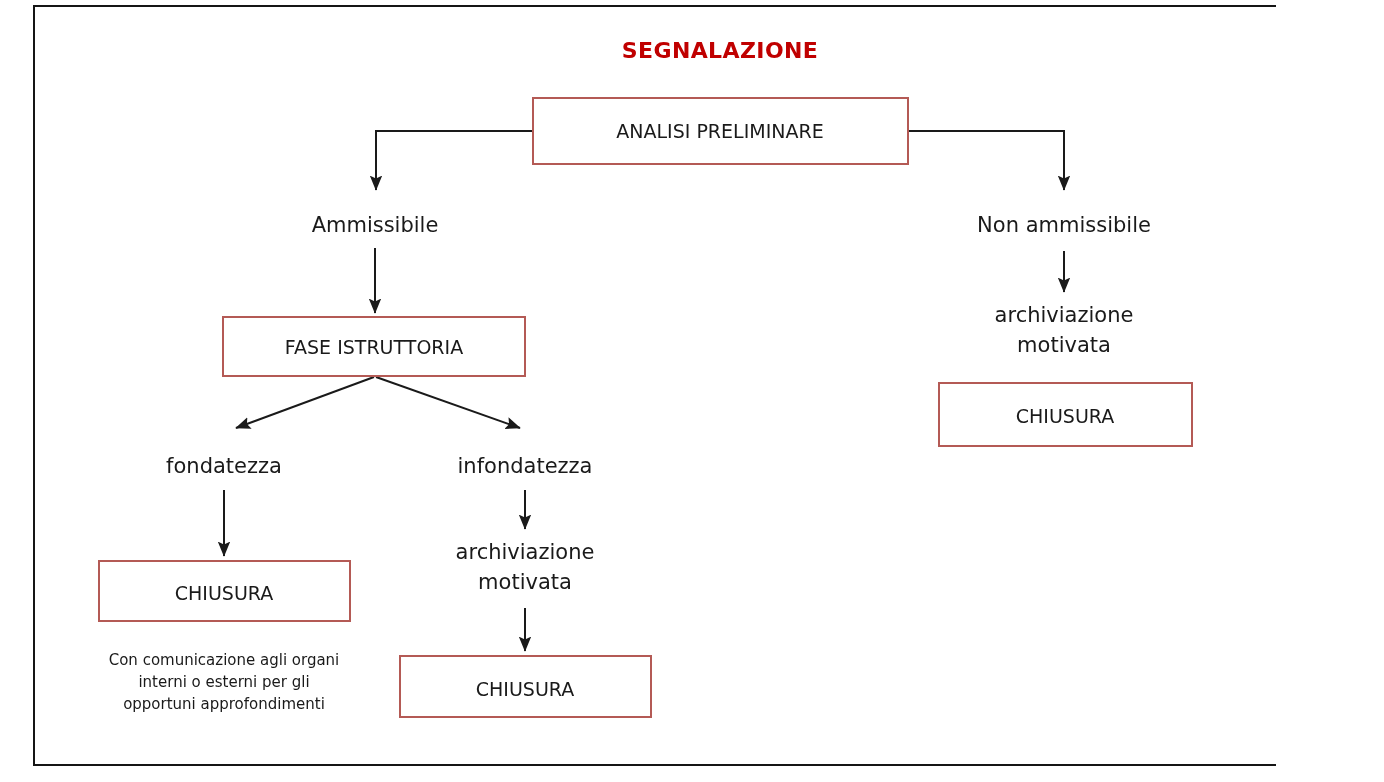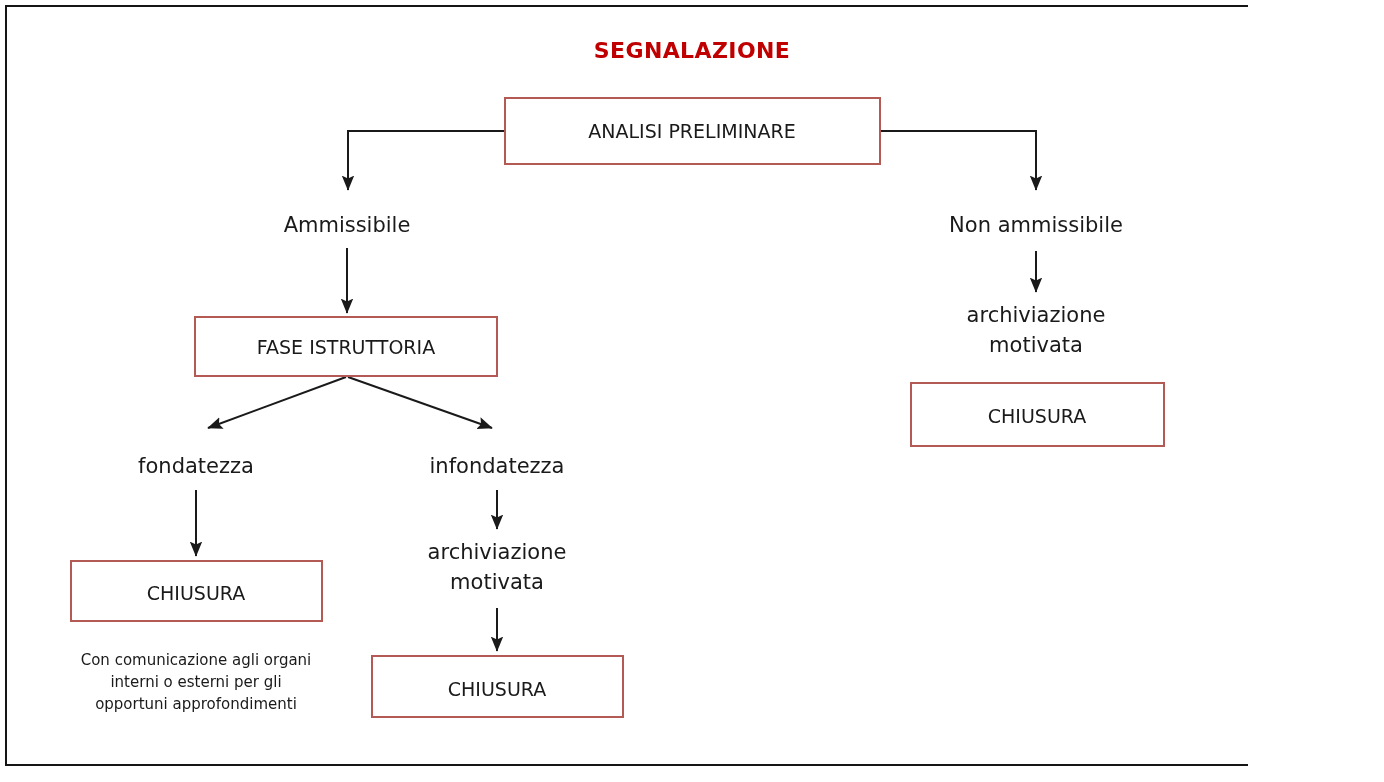--- a/index.html
+++ b/index.html
@@ -9,20 +9,21 @@
   }
   body {
     font-family: "DejaVu Sans", "Liberation Sans", sans-serif;
   }
   #page {
     position: relative;
     width: 1248px;
     height: 782px;
     background: #ffffff;
     overflow: hidden;
+    margin-left: 28px;
   }
   #frame {
     position: absolute;
     left: 5px;
     top: 5px;
     width: 1373px;
     height: 761px;
     border: 2px solid #151515;
     box-sizing: border-box;
     background: #ffffff;

